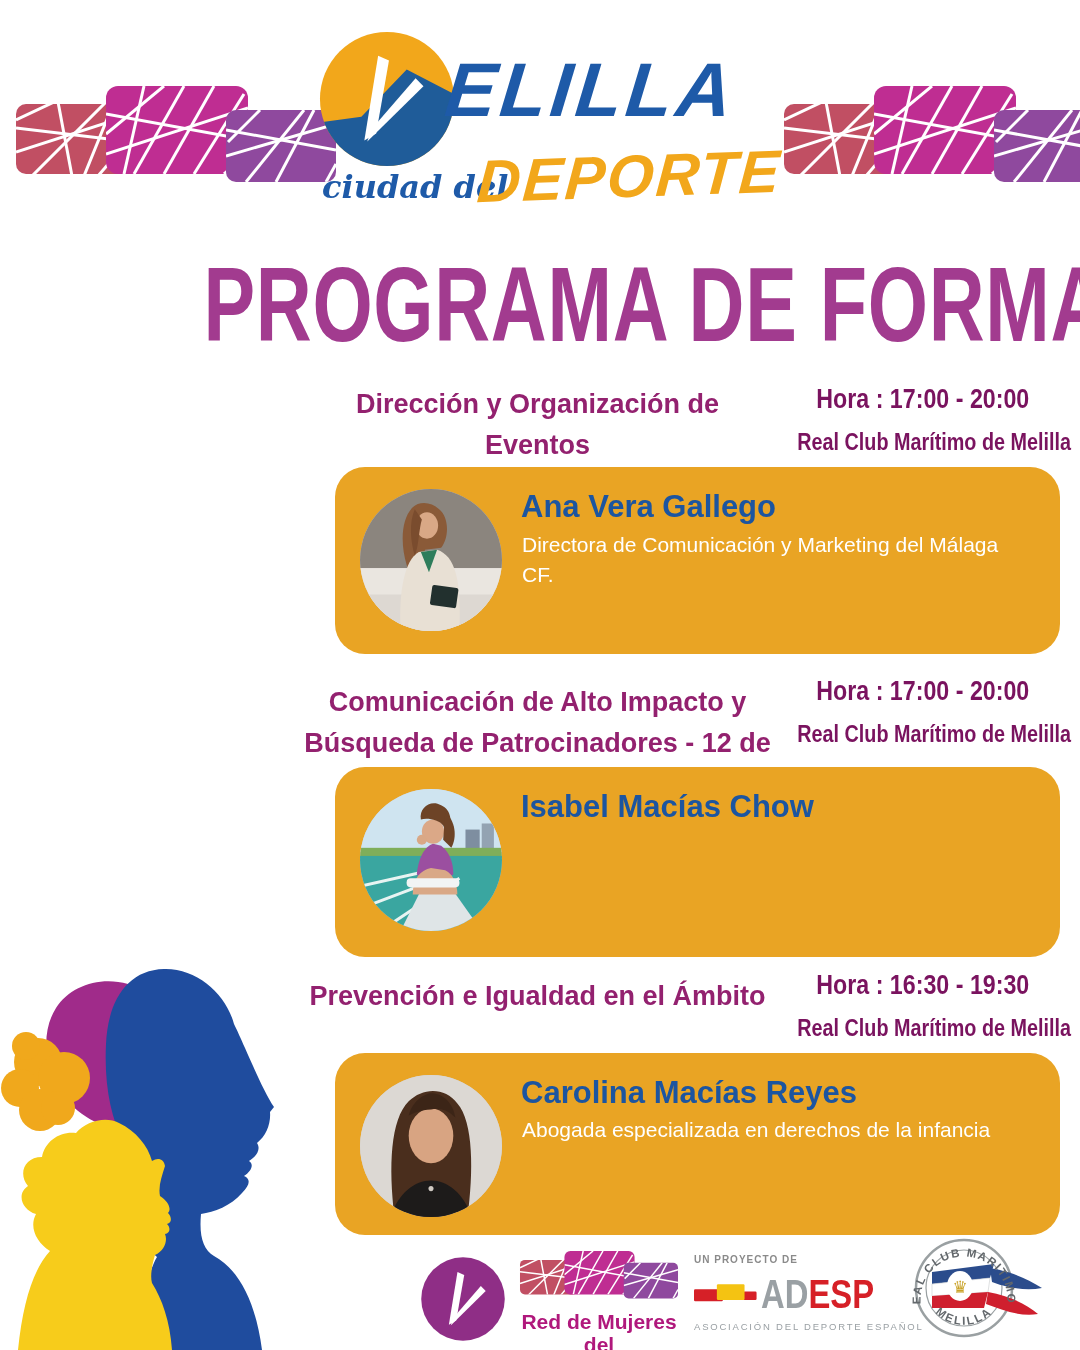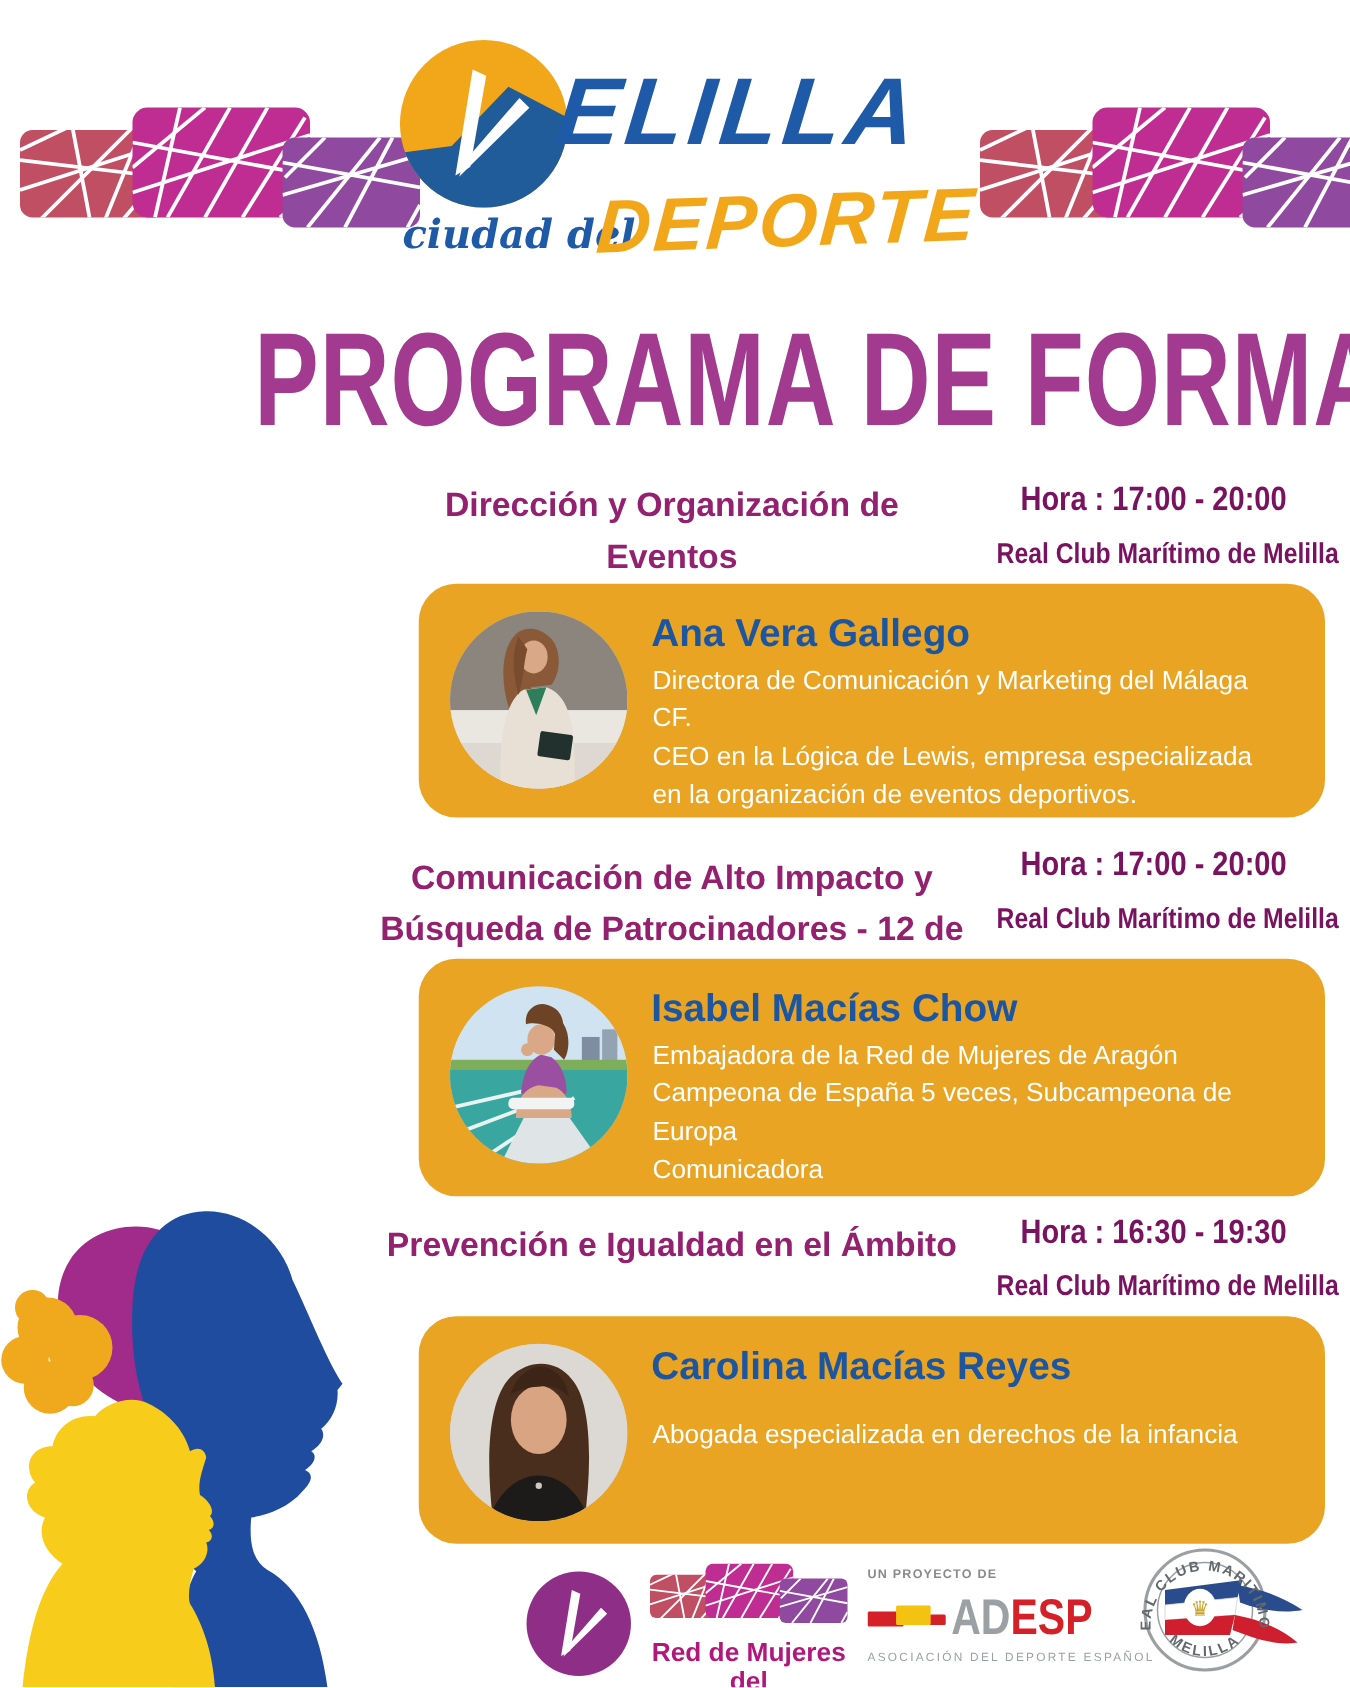--- a/index.html
+++ b/index.html
@@ -142,21 +142,20 @@
         <path d="M40 140 C38 100 44 70 58 62 L76 60 C94 66 100 90 98 140 Z" fill="#e8e0d4"></path>
         <path d="M60 62 L68 82 L76 60 Z" fill="#2e7d5b"></path>
         <ellipse cx="66" cy="36" rx="11" ry="13" fill="#d9a886"></ellipse>
         <path d="M54 20 C48 34 50 52 54 66 C58 56 58 40 61 30 Z" fill="#7a4c2e"></path>
         <rect x="70" y="96" width="26" height="20" rx="2" fill="#22302e" transform="rotate(8 83 106)"></rect>
       </svg>
     </div>
     <div class="card-name">Ana Vera Gallego</div>
     <div class="card-desc">
       <div>Directora de Comunicación y Marketing del Málaga CF.</div>
-      <div>CEO en la Lógica de Lewis, empresa especializada en la organización de eventos deportivos.</div>
       <div></div>
     </div>
   </div>
 
   <div class="sess-title" style="top:682px">
     <div>Comunicación de Alto Impacto y</div>
     <div>Búsqueda de Patrocinadores - 12 de Junio</div>
   </div>
   <div class="sess-meta" style="top:676px">
     <div class="hora"><span class="cond">Hora : 17:00 - 20:00</span></div>
@@ -175,25 +174,20 @@
         <path d="M56 84 C58 64 66 56 72 54 L80 56 C88 62 92 72 92 84 L80 94 L64 94 Z" fill="#9b4fa0"></path>
         <path d="M52 104 C52 88 60 80 70 78 L84 80 C92 84 96 94 96 104 Z" fill="#d9a886"></path>
         <rect x="46" y="88" width="52" height="9" rx="4" fill="#f2f4f4"></rect>
         <ellipse cx="72" cy="42" rx="11" ry="12" fill="#dba887"></ellipse>
         <circle cx="61" cy="50" r="5" fill="#d9a886"></circle>
         <path d="M60 30 C58 18 70 10 80 16 C90 20 92 34 86 44 L82 36 C78 30 66 28 60 30 Z" fill="#6d4326"></path>
         <path d="M84 24 C94 30 96 48 90 58 L82 50 Z" fill="#6d4326"></path>
       </svg>
     </div>
     <div class="card-name">Isabel Macías Chow</div>
-    <div class="card-desc">
-      <div>Embajadora de la Red de Mujeres de Aragón</div>
-      <div>Campeona de España 5 veces, Subcampeona de Europa</div>
-      <div>Comunicadora</div>
-    </div>
   </div>
 
   <div class="sess-title" style="top:976px">
     <div>Prevención e Igualdad en el Ámbito</div>
   </div>
   <div class="sess-meta" style="top:970px">
     <div class="hora"><span class="cond">Hora : 16:30 - 19:30</span></div>
     <div class="venue"><span class="cond">Real Club Marítimo de Melilla</span></div>
   </div>
   <div class="card" style="top:1053px;height:182px">
@@ -202,21 +196,21 @@
         <rect width="140" height="140" fill="#dcd8d3"></rect>
         <path d="M34 140 C28 90 30 44 48 26 C62 12 84 12 96 28 C112 46 112 96 106 140 Z" fill="#4a2e1d"></path>
         <ellipse cx="70" cy="60" rx="22" ry="27" fill="#d8a482"></ellipse>
         <path d="M48 40 C52 24 66 18 70 18 L70 34 C60 34 52 38 48 40 Z" fill="#3c2517"></path>
         <path d="M70 18 C82 18 92 28 94 42 C86 34 78 32 70 34 Z" fill="#3c2517"></path>
         <path d="M30 140 C38 116 54 104 70 104 C86 104 102 116 110 140 Z" fill="#1d1b1a"></path>
         <circle cx="70" cy="112" r="2.5" fill="#cfc9c2"></circle>
       </svg>
     </div>
     <div class="card-name">Carolina Macías Reyes</div>
-    <div class="card-desc" style="top:80px">
+    <div class="card-desc" style="top:62px">
       <div>Abogada especializada en derechos de la infancia</div>
       <div></div>
     </div>
   </div>
 
   <svg class="silhouettes" viewBox="0 0 322 390">
     <path d="M148 178 C160 170 166 158 164 144 C172 140 178 132 175 126 C180 120 181 113 176 109
              C181 102 182 94 177 89 C180 82 179 73 173 67 C166 46 150 30 128 24 C100 16 70 26 56 48
              C42 70 44 100 56 124 C68 148 92 164 118 170 C130 173 140 177 148 178 Z" fill="#A02B8A"></path>
     <g fill="#F0A81C">

